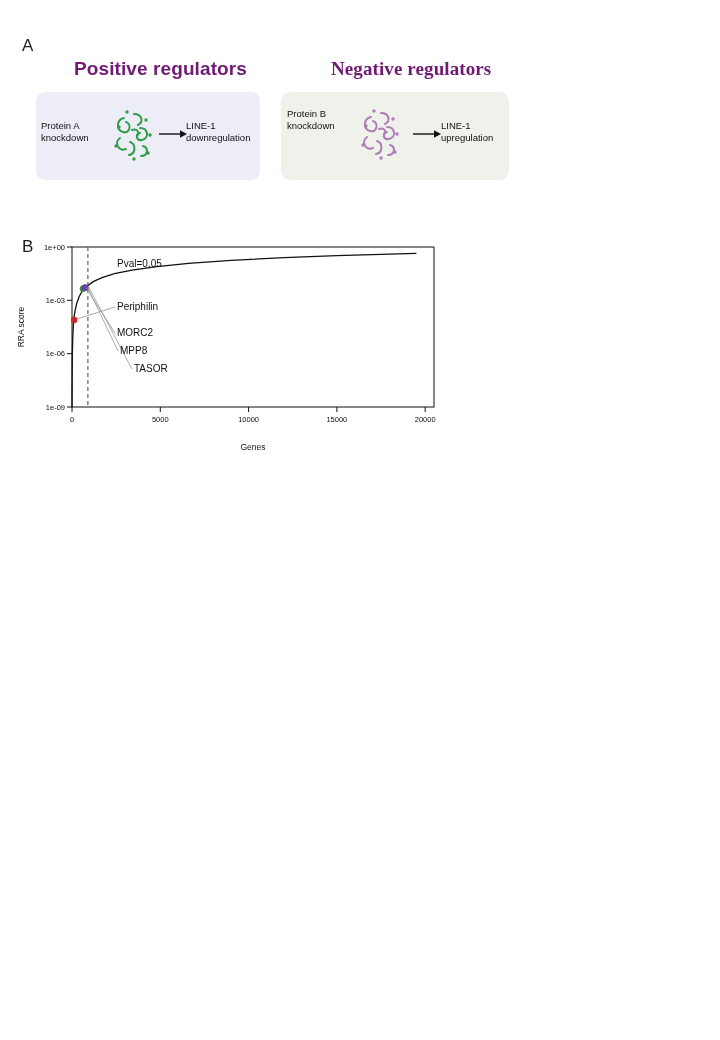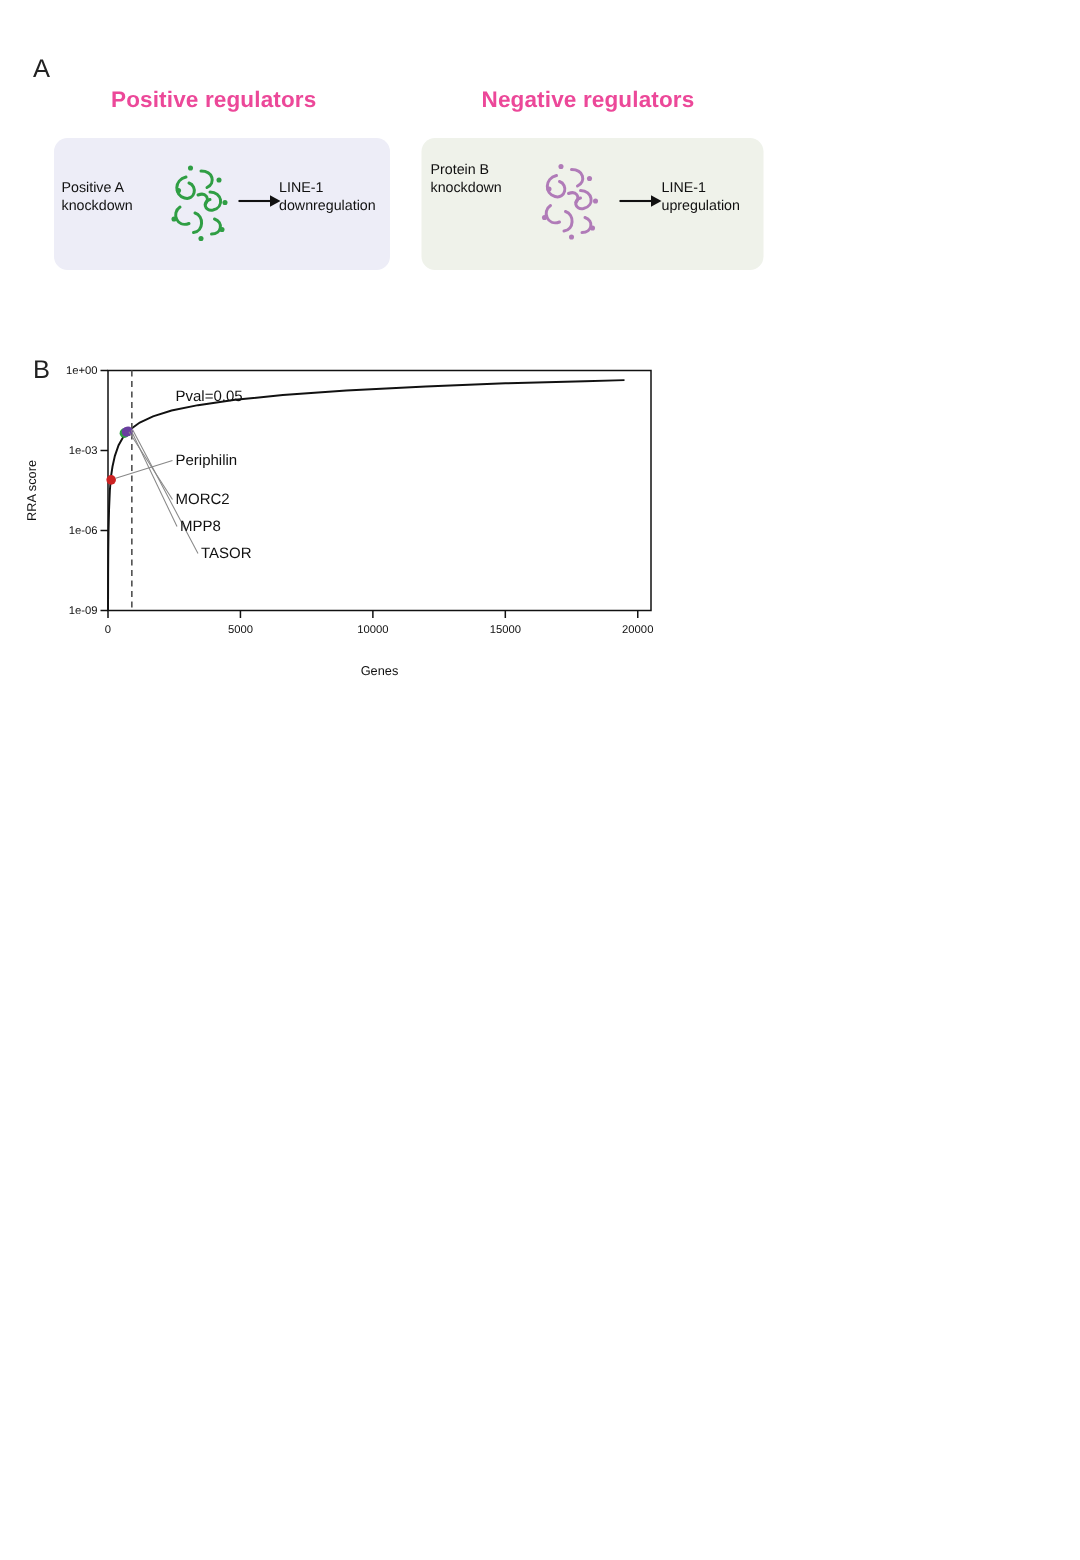--- a/index.html
+++ b/index.html
@@ -27,28 +27,28 @@
   #panel-b-letter { left: 22px; top: 237px; }
 
   
   #panel-a {
     position: absolute;
     left: 0; top: 0;
     width: 720px; height: 210px;
   }
   .group-title {
     position: absolute;
-    font-size: 15px;
+    font-size: 19px;
     font-weight: bold;
-    color: #ec4899;
+    color: #701a75;
     letter-spacing: .1px;
     white-space: nowrap;
   }
   #title-positive { left: 74px; top: 58px; }
-  #title-negative { left: 321px; top: 58px; }
+  #title-negative { left: 331px; top: 58px; font-family: Liberation Serif, serif; }
 
   .card {
     position: absolute;
     border-radius: 9px;
     top: 92px;
     height: 88px;
   }
   #card-positive {
     left: 36px; width: 224px;
     background: #ededf7;
@@ -120,21 +120,21 @@
 <div id="panel-a">
 
   <div class="panel-letter" id="panel-a-letter">A</div>
 
   <div class="group-title" id="title-positive">Positive regulators</div>
   <div class="group-title" id="title-negative">Negative regulators</div>
 
   <div class="card" id="card-positive"></div>
   <div class="card" id="card-negative"></div>
 
-  <div class="card-label" id="label-protein-a">Positive  A
+  <div class="card-label" id="label-protein-a">Protein  A
 knockdown</div>
   <div class="card-label" id="label-line1-down">LINE-1
 downregulation</div>
 
   <div class="card-label" id="label-protein-b">Protein  B
 knockdown</div>
   <div class="card-label" id="label-line1-up">LINE-1
 upregulation</div>
 
   <svg class="blob" id="blob-green" viewBox="0 0 46 56">

